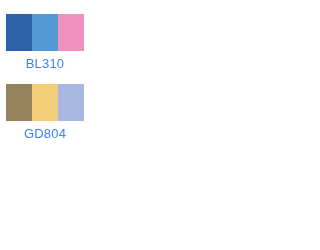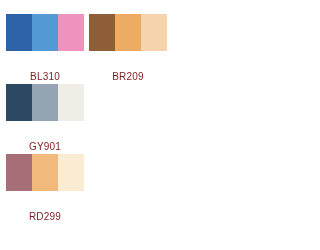--- a/index.html
+++ b/index.html
@@ -44,71 +44,55 @@
     display: flex;
     flex-direction: row;
     width: 78px;
     height: 37px;
   }
   .swatch {
     flex: 1 1 0;
     height: 100%;
   }
   .palette-label {
-    margin-top: 18px;
-    font-size: 10px;
+    margin-top: 5px;
+    font-size: 13px;
     line-height: 15px;
     letter-spacing: 0.2px;
-    color: #7f1d1d;
+    color: #3b82f6;
     text-align: center;
     white-space: nowrap;
     font-family: "Liberation Sans", sans-serif;
   }
 </style>
 </head>
 <body>
 
 <div class="palette-sheet">
   <div class="palette-row">
       <div class="palette-card">
         <div class="swatch-strip">
           <div class="swatch" title="#2E62A8" style="background: rgb(46, 98, 168);"></div>
           <div class="swatch" title="#539AD4" style="background: rgb(83, 154, 212);"></div>
           <div class="swatch" title="#F092BE" style="background: rgb(240, 146, 190);"></div>
         </div>
         <div class="palette-label">BL310</div>
       </div>
-      <div class="palette-card">
-        <div class="swatch-strip">
-          <div class="swatch" title="#8E5F37" style="background: rgb(142, 95, 55);"></div>
-          <div class="swatch" title="#EDAC61" style="background: rgb(237, 172, 97);"></div>
-          <div class="swatch" title="#F5D3AC" style="background: rgb(245, 211, 172);"></div>
-        </div>
-        <div class="palette-label">BR209</div>
-      </div>
     </div>
   <div class="palette-row">
       <div class="palette-card">
         <div class="swatch-strip">
-          <div class="swatch" title="#2C4963" style="background: rgb(44, 73, 99);"></div>
-          <div class="swatch" title="#94A4B2" style="background: rgb(148, 164, 178);"></div>
-          <div class="swatch" title="#F0EDE6" style="background: rgb(240, 237, 230);"></div>
+          <div class="swatch" title="#95815C" style="background: rgb(149, 129, 92);"></div>
+          <div class="swatch" title="#F2CC79" style="background: rgb(242, 204, 121);"></div>
+          <div class="swatch" title="#A8B8E0" style="background: rgb(168, 184, 224);"></div>
         </div>
-        <div class="palette-label">GY901</div>
+        <div class="palette-label">GD804</div>
       </div>
     </div>
   <div class="palette-row">
-      <div class="palette-card">
-        <div class="swatch-strip">
-          <div class="swatch" title="#A66F77" style="background: rgb(166, 111, 119);"></div>
-          <div class="swatch" title="#F2B97C" style="background: rgb(242, 185, 124);"></div>
-          <div class="swatch" title="#FAECD2" style="background: rgb(250, 236, 210);"></div>
-        </div>
-        <div class="palette-label">RD299</div>
-      </div>
       <div class="palette-card is-empty">
         <div class="swatch-strip">
           <div class="swatch" title="#ffffff" style="background: rgb(255, 255, 255);"></div>
           <div class="swatch" title="#ffffff" style="background: rgb(255, 255, 255);"></div>
           <div class="swatch" title="#ffffff" style="background: rgb(255, 255, 255);"></div>
         </div>
         <div class="palette-label"></div>
       </div>
     </div>
 </div>

